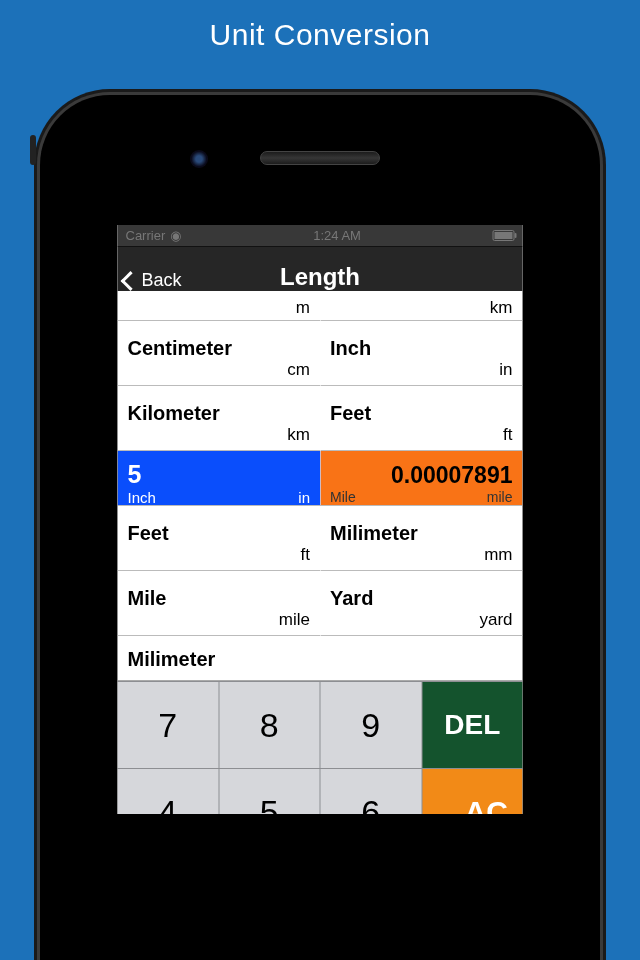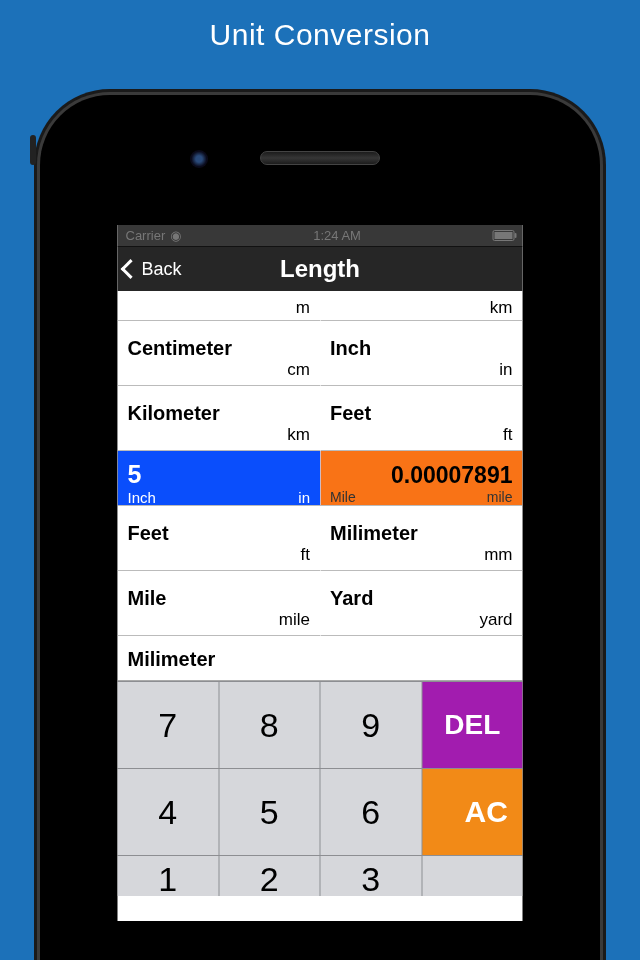--- a/index.html
+++ b/index.html
@@ -49,21 +49,21 @@
       position: absolute;
       top: 56px; left: 50%; transform: translateX(-50%);
       width: 120px; height: 14px;
       background: linear-gradient(#1c1c1c,#363636,#1c1c1c);
       border-radius: 10px;
       border:1px solid #444;
     }
     .screen {
       position: absolute;
       top: 130px; left: 50%; transform: translateX(-50%);
-      width: 405px; height: 696px;
+      width: 405px; height: 589px;
       background: #fff;
       overflow: hidden;
     }
     
     .statusbar {
       height: 22px;
       background: rgba(0,0,0,0.78);
       color: #777;
       font-size: 13px;
       display: flex;
@@ -78,21 +78,21 @@
       width:22px; height:11px; border:1px solid #777; border-radius:2px; position:relative;
     }
     .battery::after{content:"";position:absolute;right:-3px;top:2px;width:2px;height:5px;background:#777;border-radius:1px;}
     .battery .fill{position:absolute;left:1px;top:1px;bottom:1px;right:1px;background:#777;}
     
     .navbar {
       height: 44px;
       background: rgba(20,20,20,0.92);
       color: #fff;
       display:flex;
-      align-items:center;
+      align-items:flex-end;
       position:relative;
     }
     .back-btn {
       display:flex; align-items:center;
       padding-left:6px;
       font-size:18px;
       font-weight:400;
     }
     .chevron-left {
       width:14px; height:14px;
@@ -148,21 +148,21 @@
       padding-top:1px;
     }
     .key {
       height:86px;
       background:#d6d7db;
       color:#000;
       font-size:34px;
       font-weight:400;
       display:flex; align-items:center; justify-content:center;
     }
-    .key.del { background:#a21caf; color:#fff; font-size:28px; font-weight:700;}
+    .key.del { background:#14532d; color:#fff; font-size:28px; font-weight:700;}
     .key.ac  { background:#f28a17; color:#fff; font-size:30px; font-weight:600;padding-left:28px;}
     .key.cut { height:40px; align-items:flex-start; padding-top:4px; overflow:hidden;}
   </style>
 </head>
 <body>
 
 <div class="promo-title">Unit Conversion</div>
 
 <div class="phone">
   <div class="camera"></div>

